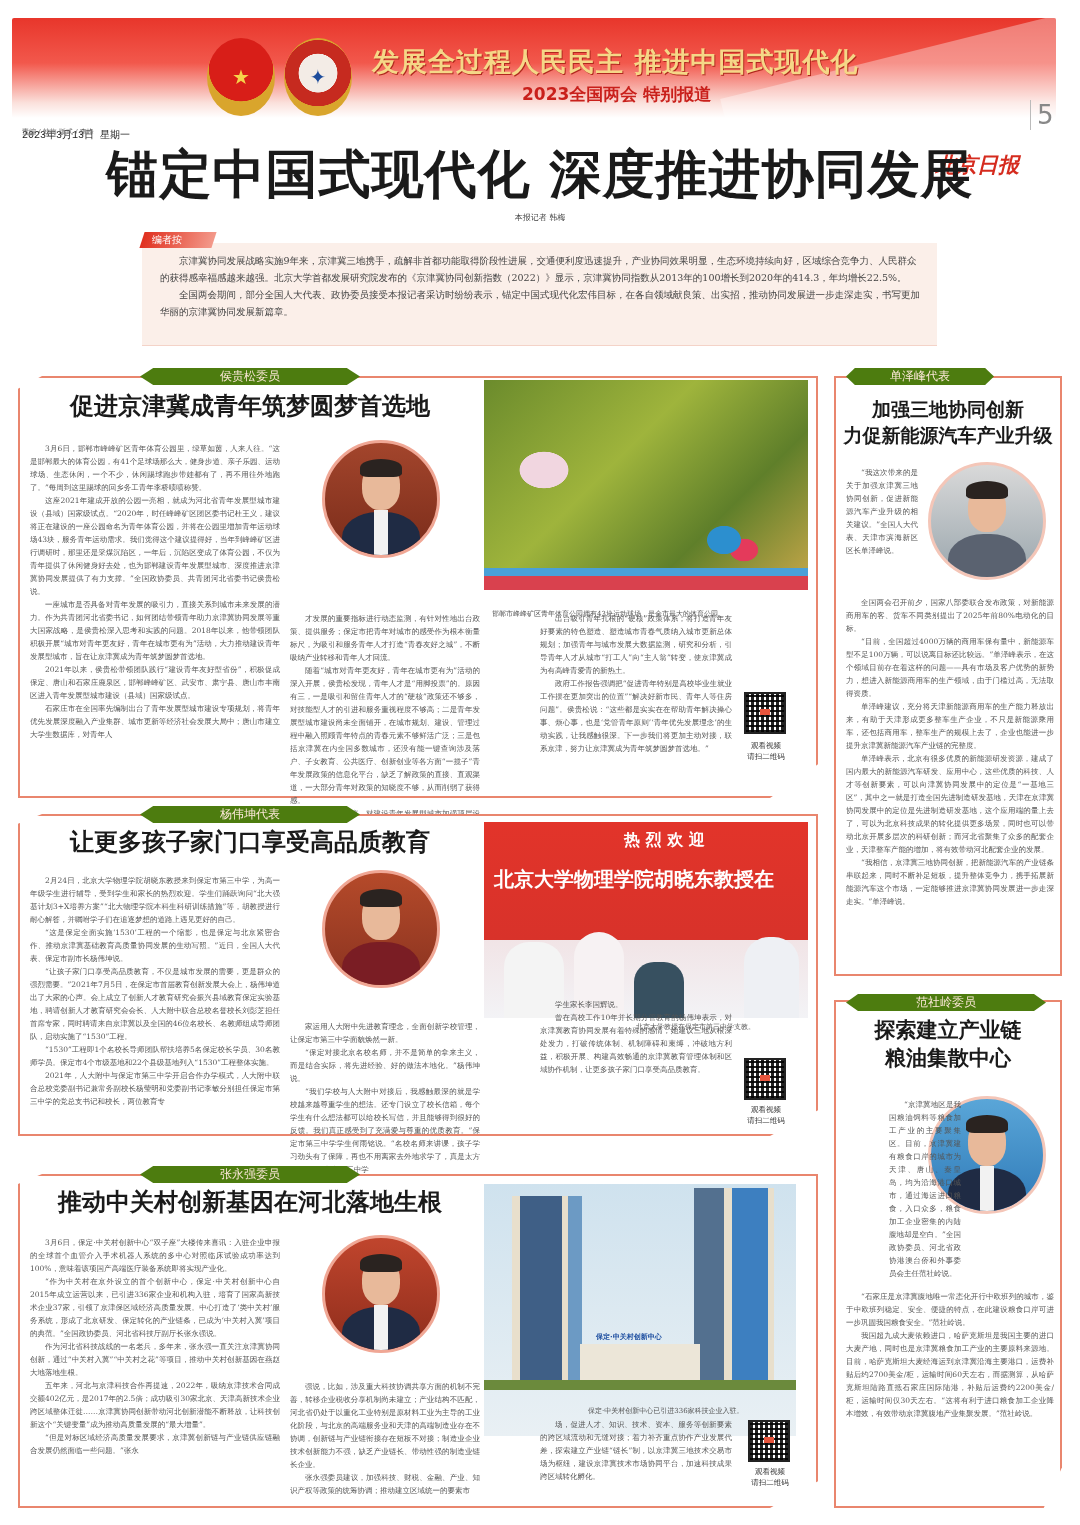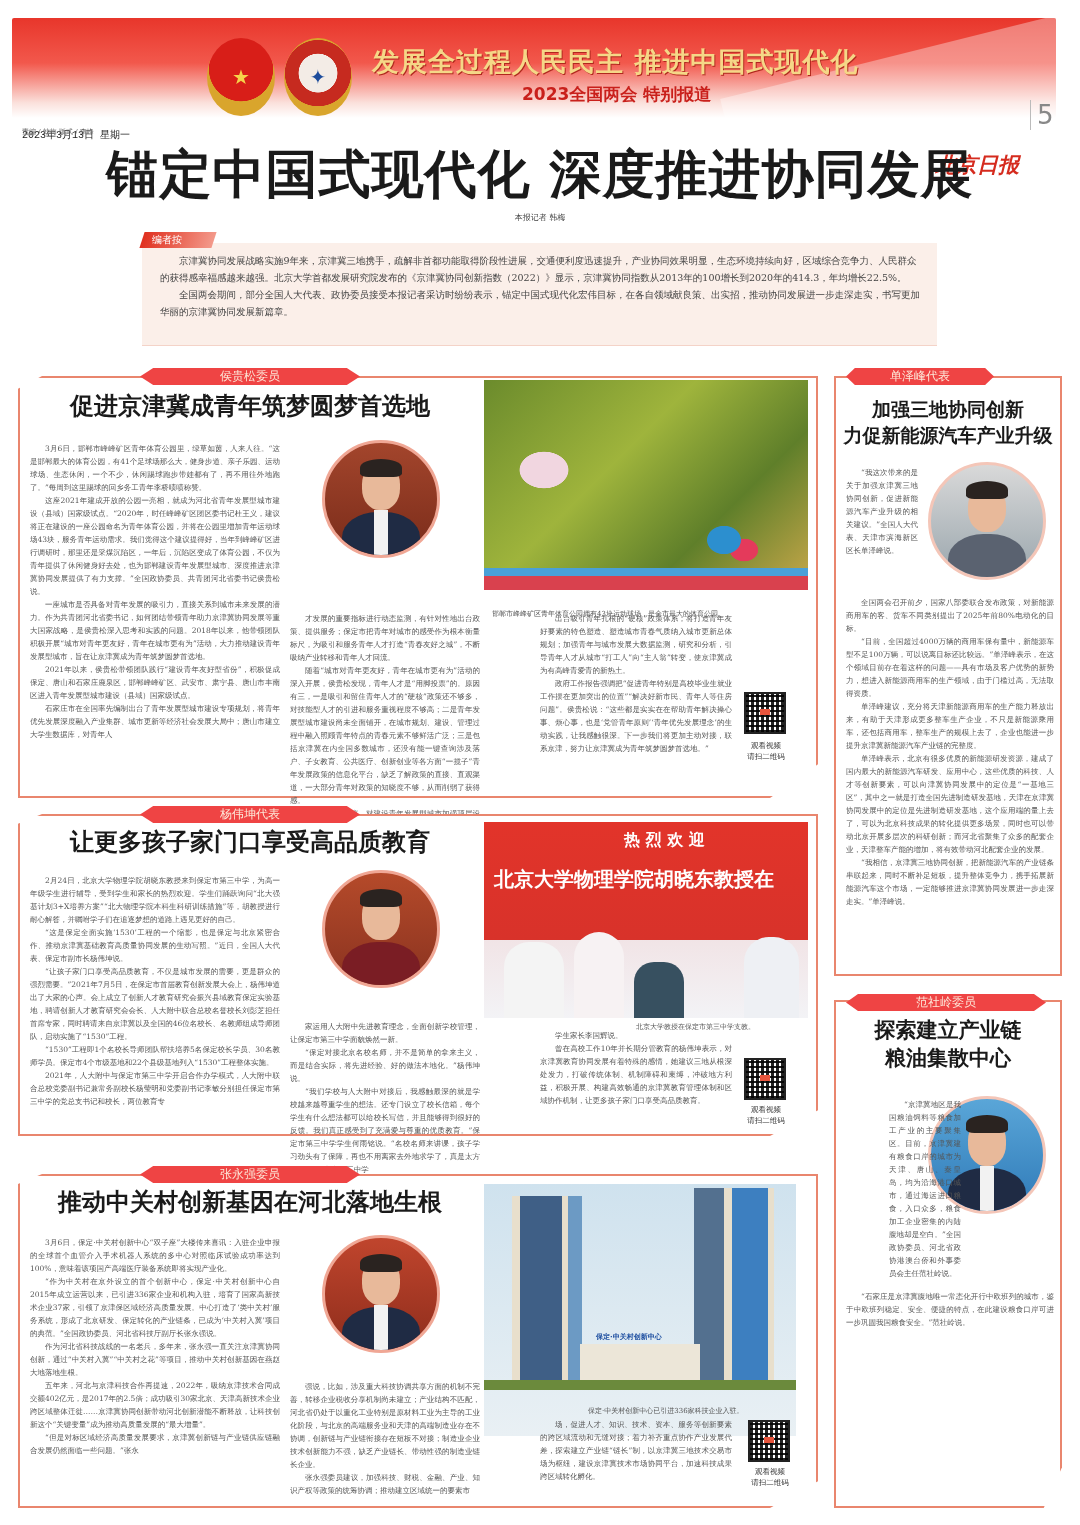--- a/index.html
+++ b/index.html
@@ -17,21 +17,21 @@
   .masthead { position: absolute; left: 935px; top: 103px; font-family: "DejaVu Serif", serif; font-style: italic; font-weight: bold; font-size: 21px; color: #d52b1e; margin-top: 48px; }
   .pageno { position: absolute; left: 1030px; top: 100px; font-family: "DejaVu Sans", sans-serif; font-size: 26px; color: #888; border-left: 1px solid #bbb; padding-left: 6px; }
   .main-title { position: absolute; left: 0; width: 1080px; top: 140px; text-align: center; font-family: "DejaVu Sans", sans-serif; font-weight: bold; font-size: 52px; color: #1a1a1a; letter-spacing: 1px; }
   .byline { position: absolute; left: 0; width: 1080px; top: 212px; text-align: center; font-family: "DejaVu Sans", sans-serif; font-size: 8px; color: #444; }
   .editor-note { position: absolute; left: 142px; top: 243px; width: 795px; height: 103px; background: #fbefe9; border-bottom: 1px solid #f4d3c8; }
   .note-tag { position: absolute; left: 142px; top: 232px; width: 72px; height: 16px; background: linear-gradient(90deg, #e0301f, #f3998a); color: #fff; font-family: "DejaVu Sans", sans-serif; font-size: 10px; padding-left: 10px; line-height: 16px; transform: skewX(-18deg); }
   .note-text { position: absolute; left: 160px; top: 252px; width: 765px; font-size: 9.5px; line-height: 17px; color: #444; text-indent: 2em; }
   .note-text p { text-indent: 2em; }
   .box { position: absolute; border: 2px solid #e9866e; background: #fff; clip-path: polygon(0 3%, 3% 0, 100% 0, 100% 92%, 94% 100%, 0 100%); }
   .side-box { position: absolute; border: 2px solid #e9866e; background: #fff; }
-  .tag { position: absolute; height: 17px; background: #ef4444; color: #fde8d9; font-family: "DejaVu Sans", sans-serif; font-size: 12px; text-align: center; line-height: 17px; clip-path: polygon(6% 0, 94% 0, 100% 50%, 94% 100%, 6% 100%, 0 50%); }
+  .tag { position: absolute; height: 17px; background: #4d7c0f; color: #fde8d9; font-family: "DejaVu Sans", sans-serif; font-size: 12px; text-align: center; line-height: 17px; clip-path: polygon(6% 0, 94% 0, 100% 50%, 94% 100%, 6% 100%, 0 50%); }
   .headline { position: absolute; font-family: "DejaVu Serif", serif; font-weight: bold; color: #1a1a1a; text-align: center; }
   .body-col { position: absolute; font-size: 7.5px; line-height: 13px; color: #555; text-align: justify; }
   .body-col p { text-indent: 2em; }
   .portrait { position: absolute; border-radius: 50%; border: 3px solid #f0a795; overflow: hidden; }
   .portrait .face { position: absolute; left: 33%; top: 18%; width: 34%; height: 42%; background: #e8b99a; border-radius: 45%; }
   .portrait .hair { position: absolute; left: 31%; top: 14%; width: 38%; height: 16%; background: #2a2320; border-radius: 50% 50% 20% 20%; }
   .portrait .suit { position: absolute; left: 15%; top: 62%; width: 70%; height: 50%; background: #1f2b44; border-radius: 45% 45% 0 0; }
   .portrait .shirt { position: absolute; left: 44%; top: 60%; width: 12%; height: 40%; background: #f2f2f2; }
   .photo { position: absolute; overflow: hidden; }
   .caption { position: absolute; font-size: 7px; color: #555; }
@@ -125,21 +125,21 @@
 </div>
 <div class="photo" style="left:484px;top:822px;width:324px;height:196px;background:linear-gradient(180deg,#e2342a 0%,#d8322a 60%,#f1e4e6 60%,#f3f3f6 100%);">
   <div style="position:absolute;left:140px;top:8px;color:#fff;font-size:16px;font-weight:bold;font-family:'DejaVu Sans',sans-serif;">热 烈 欢 迎</div>
   <div style="position:absolute;left:10px;top:44px;color:#fff;font-size:20px;font-weight:bold;font-family:'DejaVu Sans',sans-serif;white-space:nowrap;">北京大学物理学院胡晓东教授在</div>
   <div style="position:absolute;left:150px;top:140px;width:50px;height:56px;background:#375060;border-radius:20px 20px 0 0;"></div>
   <div style="position:absolute;left:20px;top:120px;width:60px;height:80px;background:#f4f4f4;border-radius:25px 25px 0 0;"></div>
   <div style="position:absolute;left:90px;top:110px;width:50px;height:90px;background:#f7f2f3;border-radius:25px 25px 0 0;"></div>
   <div style="position:absolute;left:260px;top:115px;width:55px;height:85px;background:#eef0f4;border-radius:25px 25px 0 0;"></div>
 </div>
 <div class="caption" style="left:636px;top:1022px;">北京大学教授在保定市第三中学支教。</div>
-<div class="body-col" style="left:540px;top:1029px;width:192px;">
+<div class="body-col" style="left:540px;top:998px;width:192px;">
   <p>学生家长李国辉说。</p>
     <p>曾在高校工作10年并长期分管教育的杨伟坤表示，对京津冀教育协同发展有着特殊的感情，她建议三地从根深处发力，打破传统体制、机制障碍和束缚，冲破地方利益，积极开展、构建高效畅通的京津冀教育管理体制和区域协作机制，让更多孩子家门口享受高品质教育。</p>
 </div>
 <div class="qr" style="left:744px;top:1058px;"></div>
 <div class="qr-label" style="left:736px;top:1104px;width:60px;">
   <div>观看视频</div>
     <div>请扫二维码</div>
 </div>
 
 <div class="box" style="left:18px;top:1174px;width:800px;height:334px;"></div>
@@ -207,13 +207,14 @@
 </h2>
 <div class="portrait" style="left:928px;top:1096px;width:118px;height:118px;background:linear-gradient(#5aa6d8,#2f7ab8);border-color:#f4c6b8;">
   <div class="suit"></div>
     <div class="shirt"></div>
     <div class="face"></div>
     <div class="hair"></div>
 </div>
 <div class="body-col" style="left:846px;top:1098px;width:72px;text-indent:2em;margin-left:43px;">“京津冀地区是我国粮油饲料等粮食加工产业的主要聚集区。目前，京津冀建有粮食口岸的城市为天津、唐山、秦皇岛，均为沿海港口城市，通过海运进口粮食，入口众多，粮食加工企业密集的内陆腹地却是空白。”全国政协委员、河北省政协港澳台侨和外事委员会主任范社岭说。</div>
 <div class="body-col" style="left:846px;top:1290px;width:208px;">
   <p>“石家庄是京津冀腹地唯一常态化开行中欧班列的城市，鉴于中欧班列稳定、安全、便捷的特点，在此建设粮食口岸可进一步巩固我国粮食安全。”范社岭说。</p>
+    <p>我国超九成大麦依赖进口，哈萨克斯坦是我国主要的进口大麦产地，同时也是京津冀粮食加工产业的主要原料来源地。目前，哈萨克斯坦大麦经海运到京津冀沿海主要港口，运费补贴后约2700美金/柜，运输时间60天左右，而据测算，从哈萨克斯坦陆路直抵石家庄国际陆港，补贴后运费约2200美金/柜，运输时间仅30天左右。“这将有利于进口粮食加工企业降本增效，有效带动京津冀腹地产业集聚发展。”范社岭说。</p>
 </div>
 
 </body></html>

